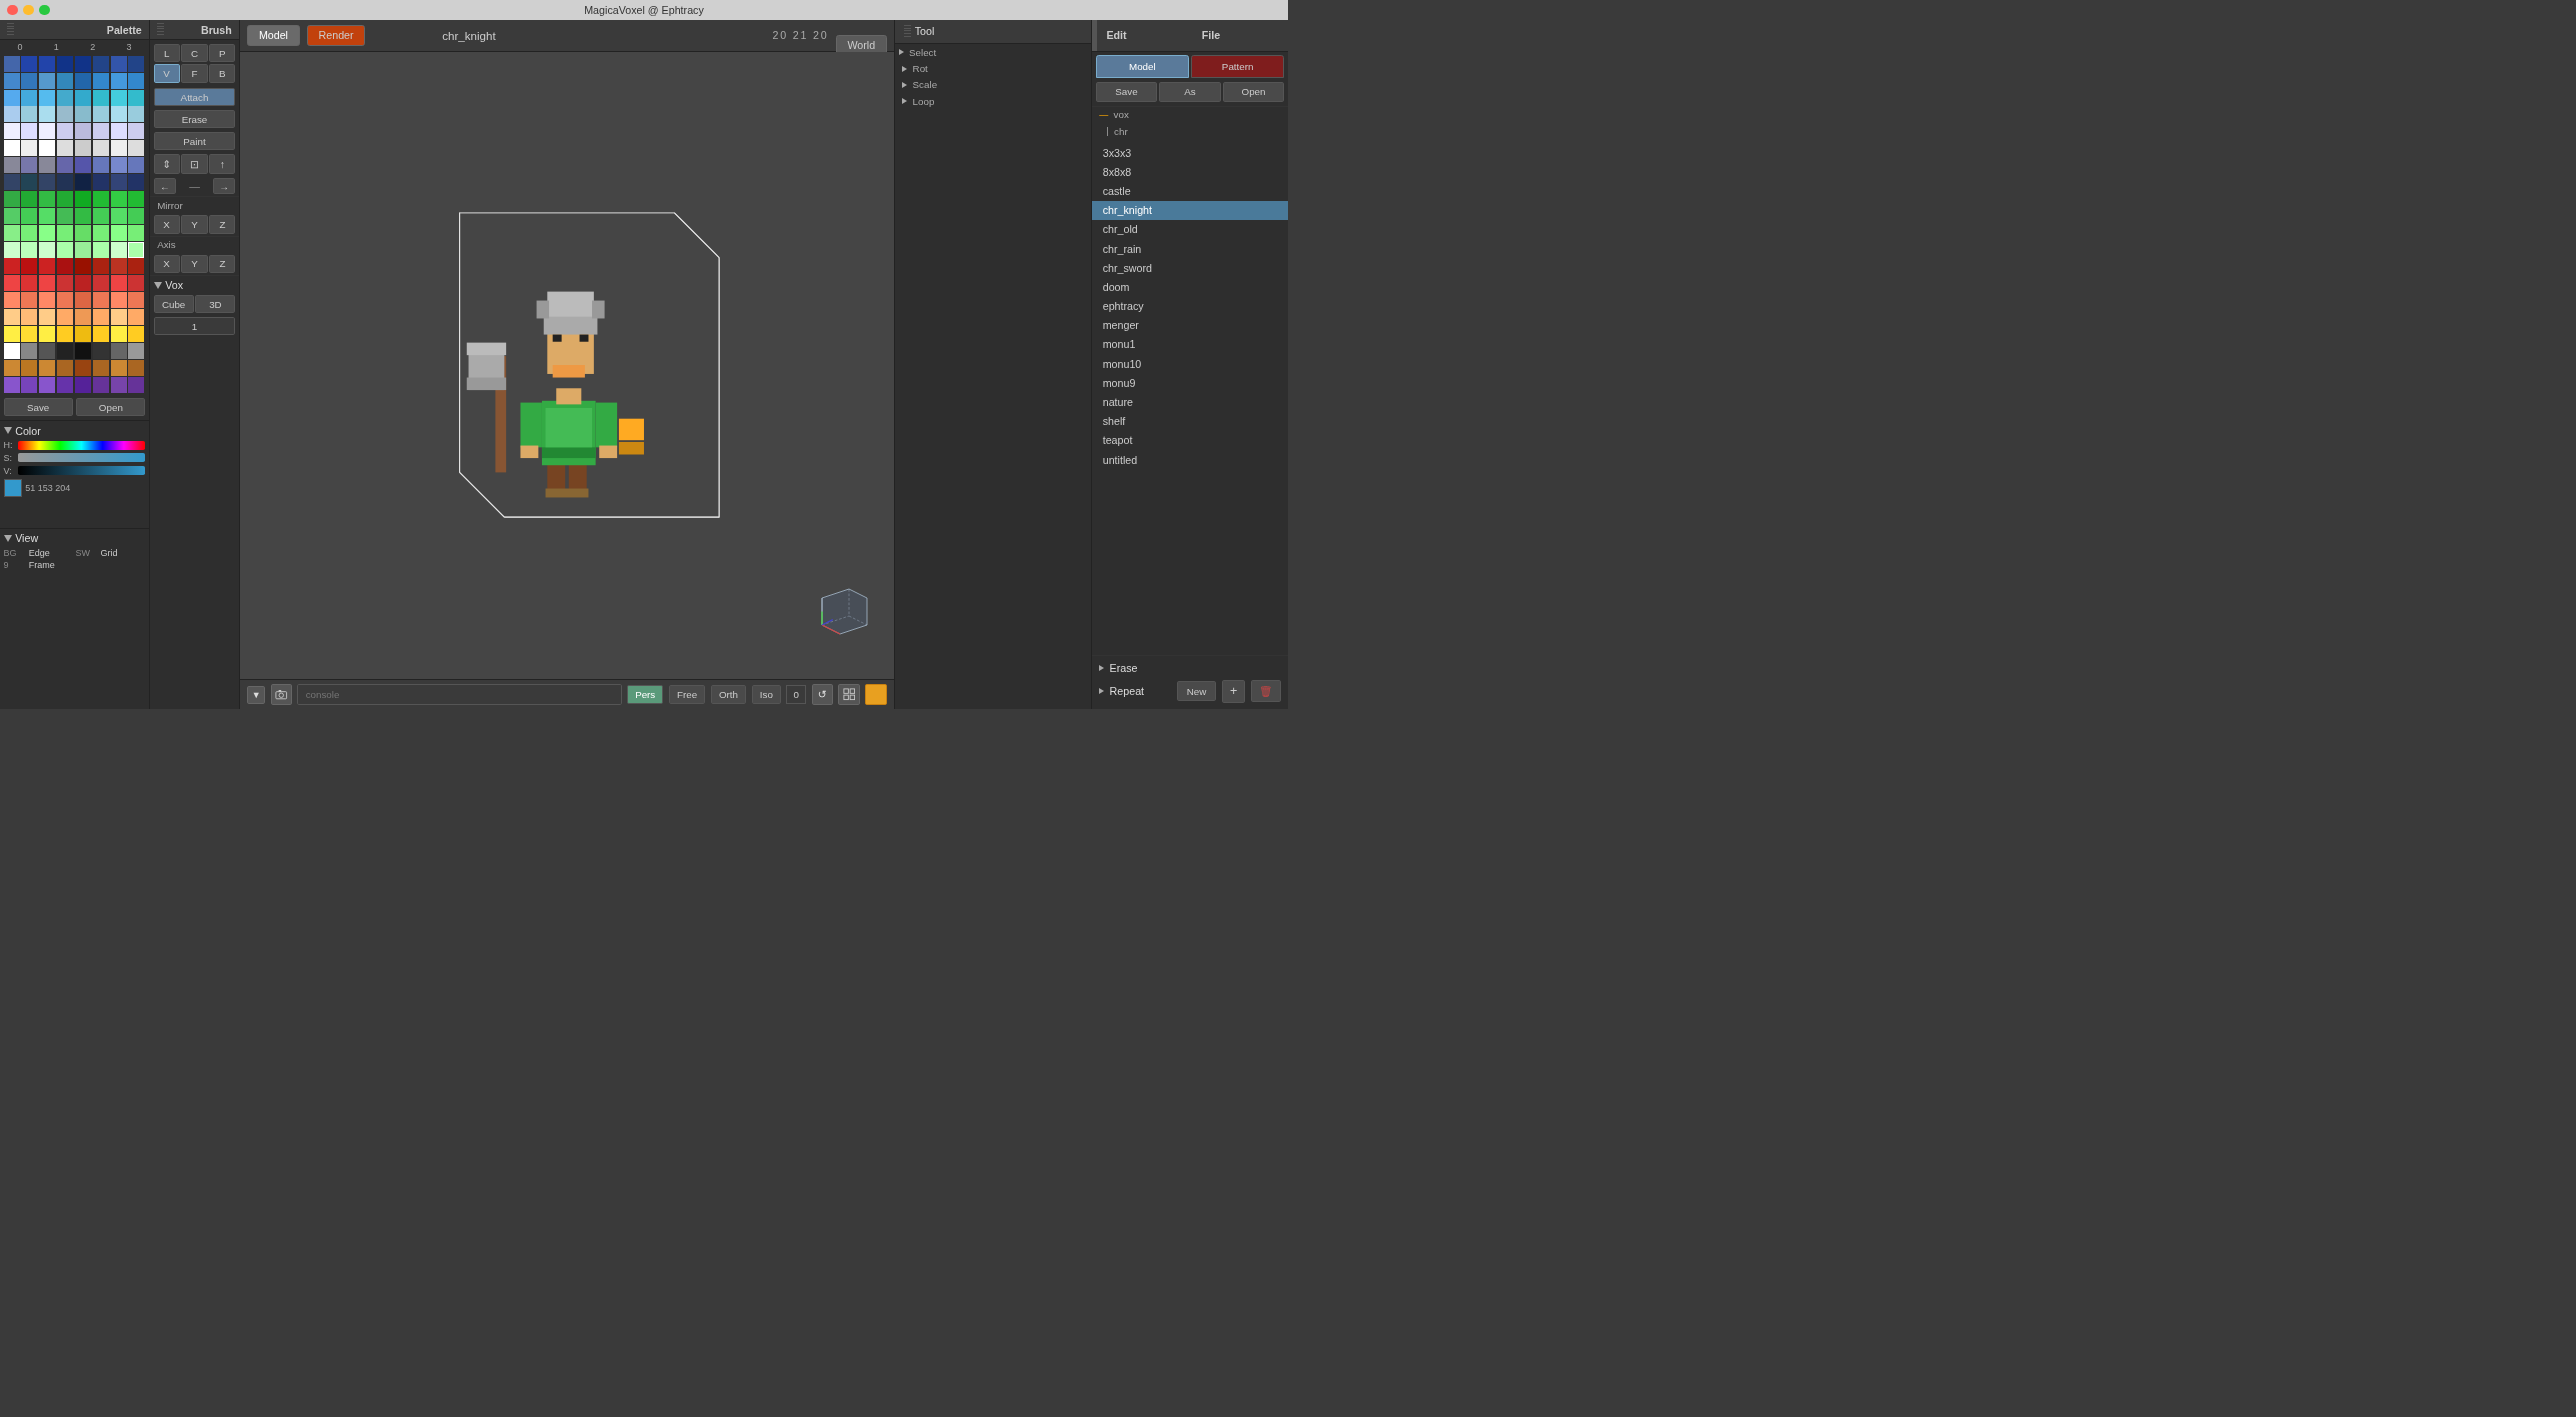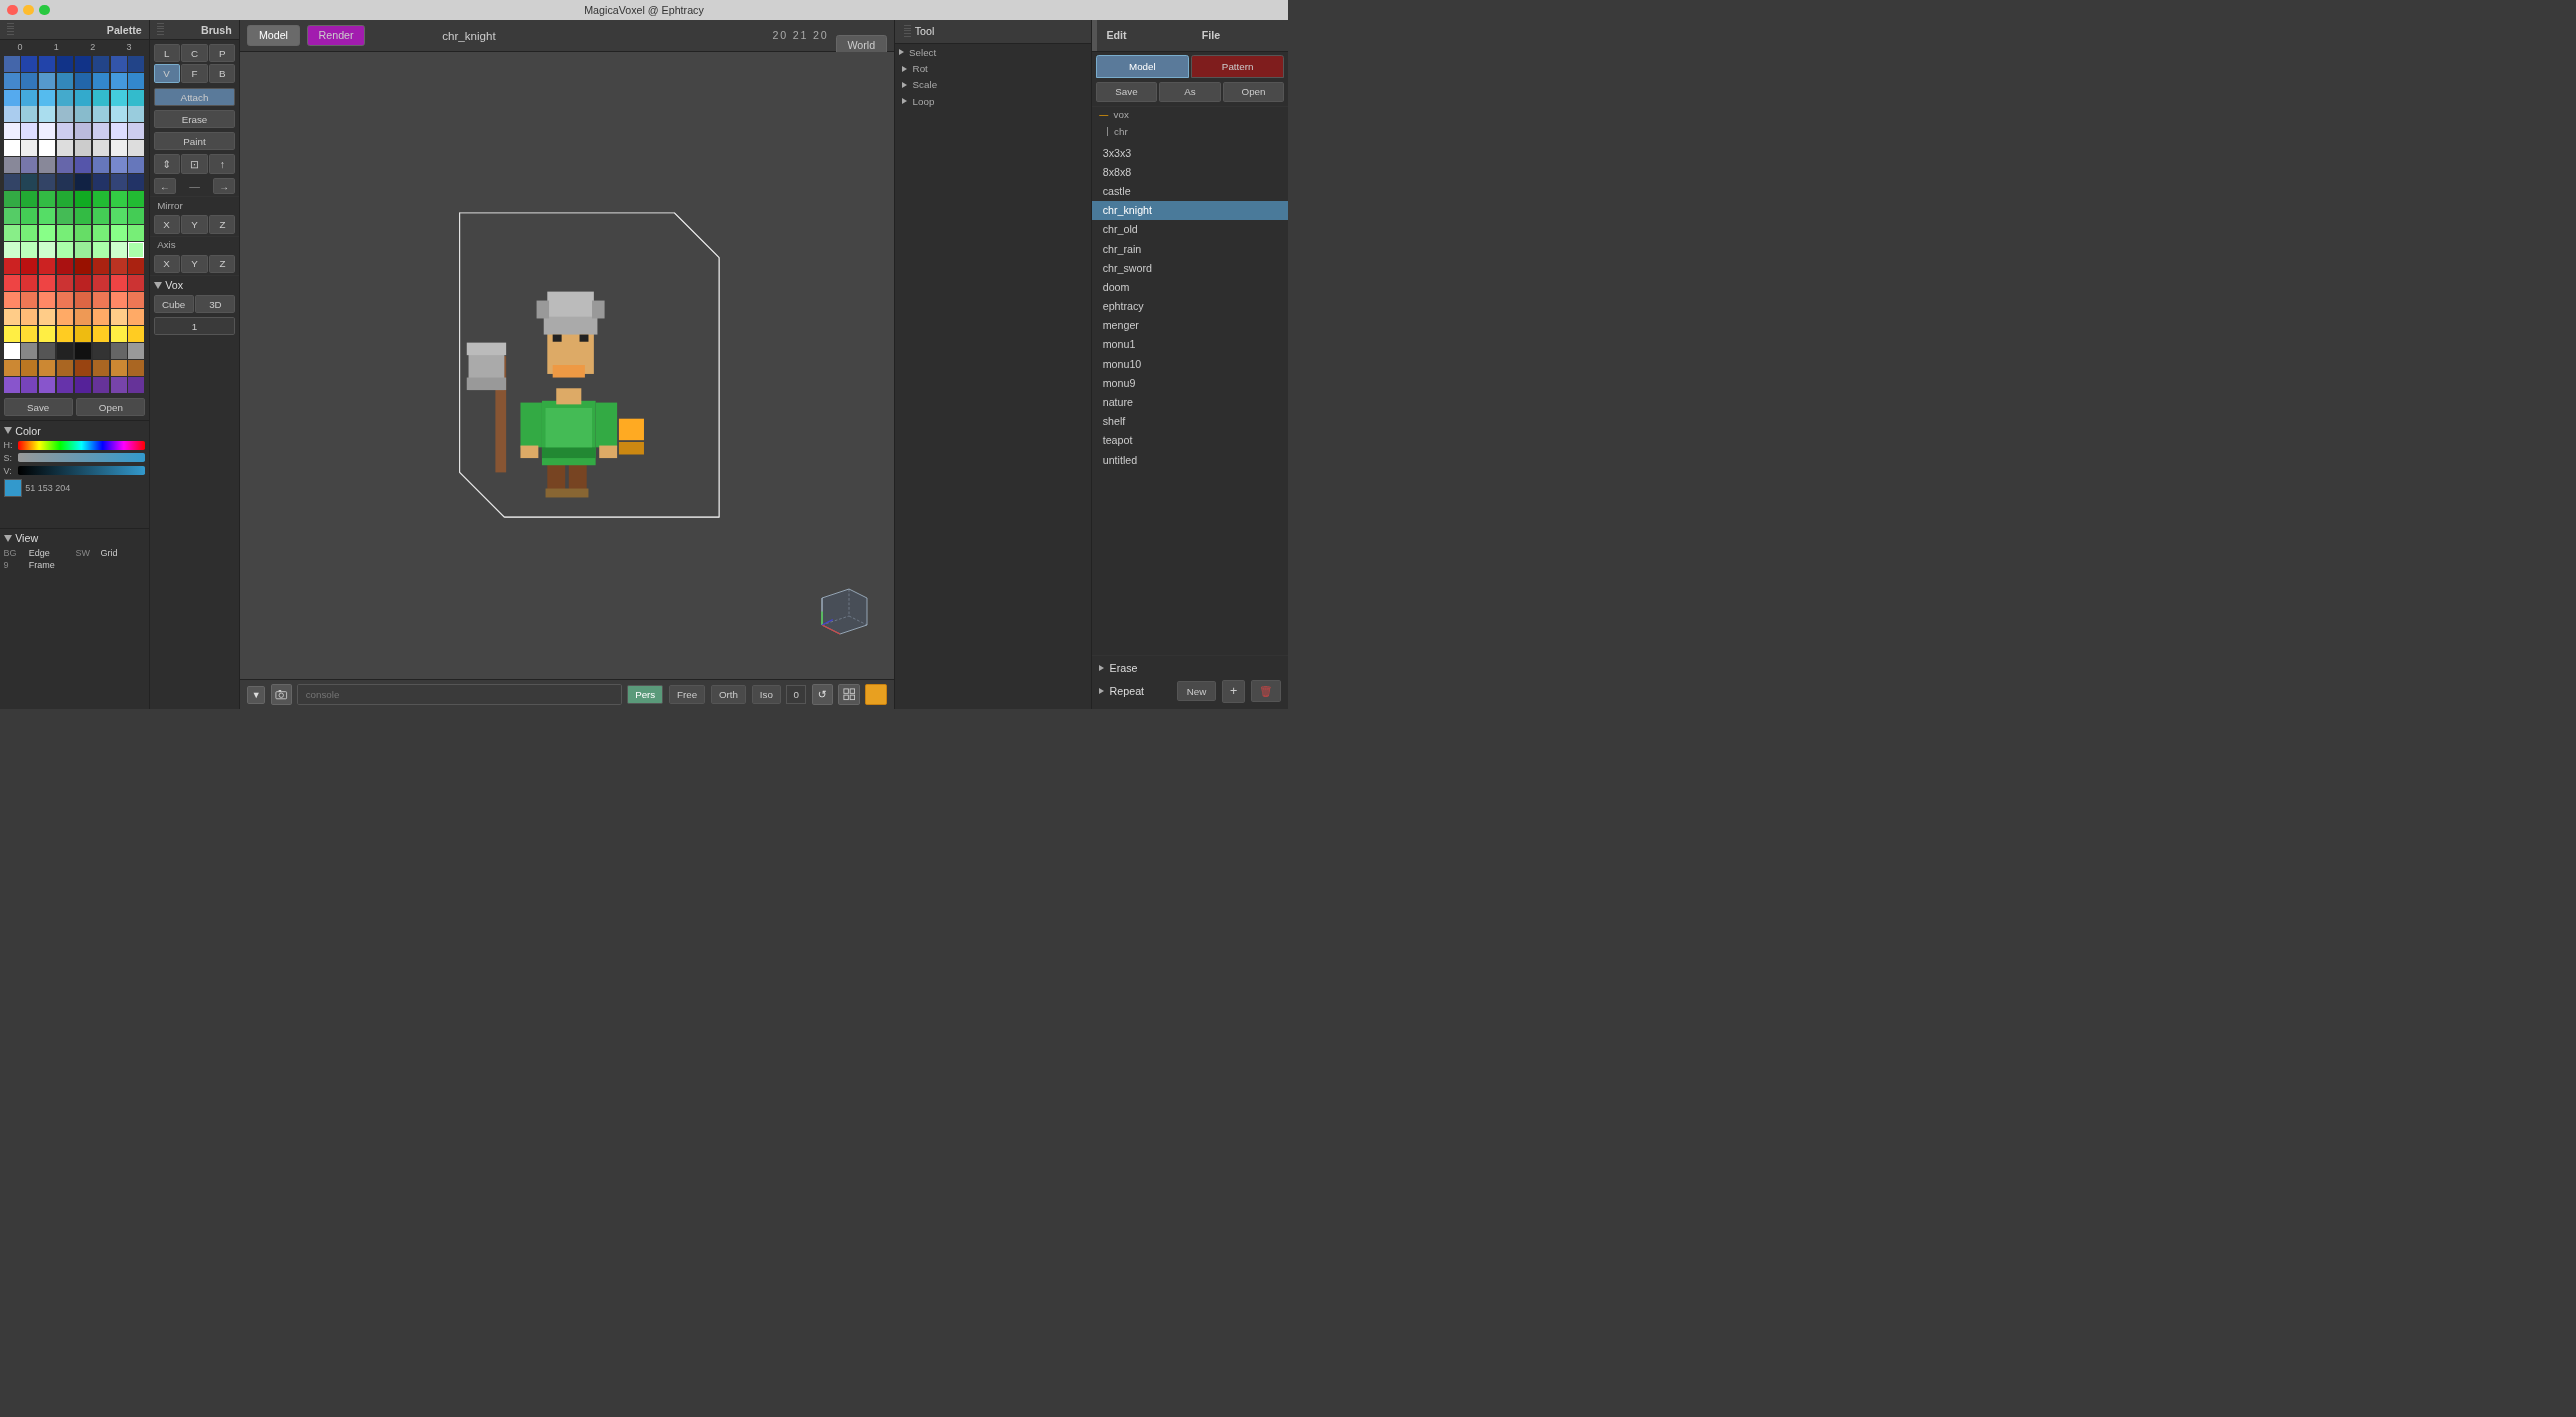--- a/index.html
+++ b/index.html
@@ -376,21 +376,21 @@
       background: #3a3a3a;
       height: 32px;
       display: flex;
       align-items: center;
       padding: 0 7.2px;
       gap: 7.2px;
       border-bottom: 0.9px solid #222;
     }
     .tab-btn {
       padding: 3.6px 10.7px;
-      background: #a21caf;
+      background: #c2410c;
       border: 0.9px solid #666;
       color: #ccc;
       font-size: 10.7px;
       cursor: pointer;
       border-radius: 2.7px;
     }
     .tab-btn.active {
       background: #6a6a6a;
       color: #fff;
     }

